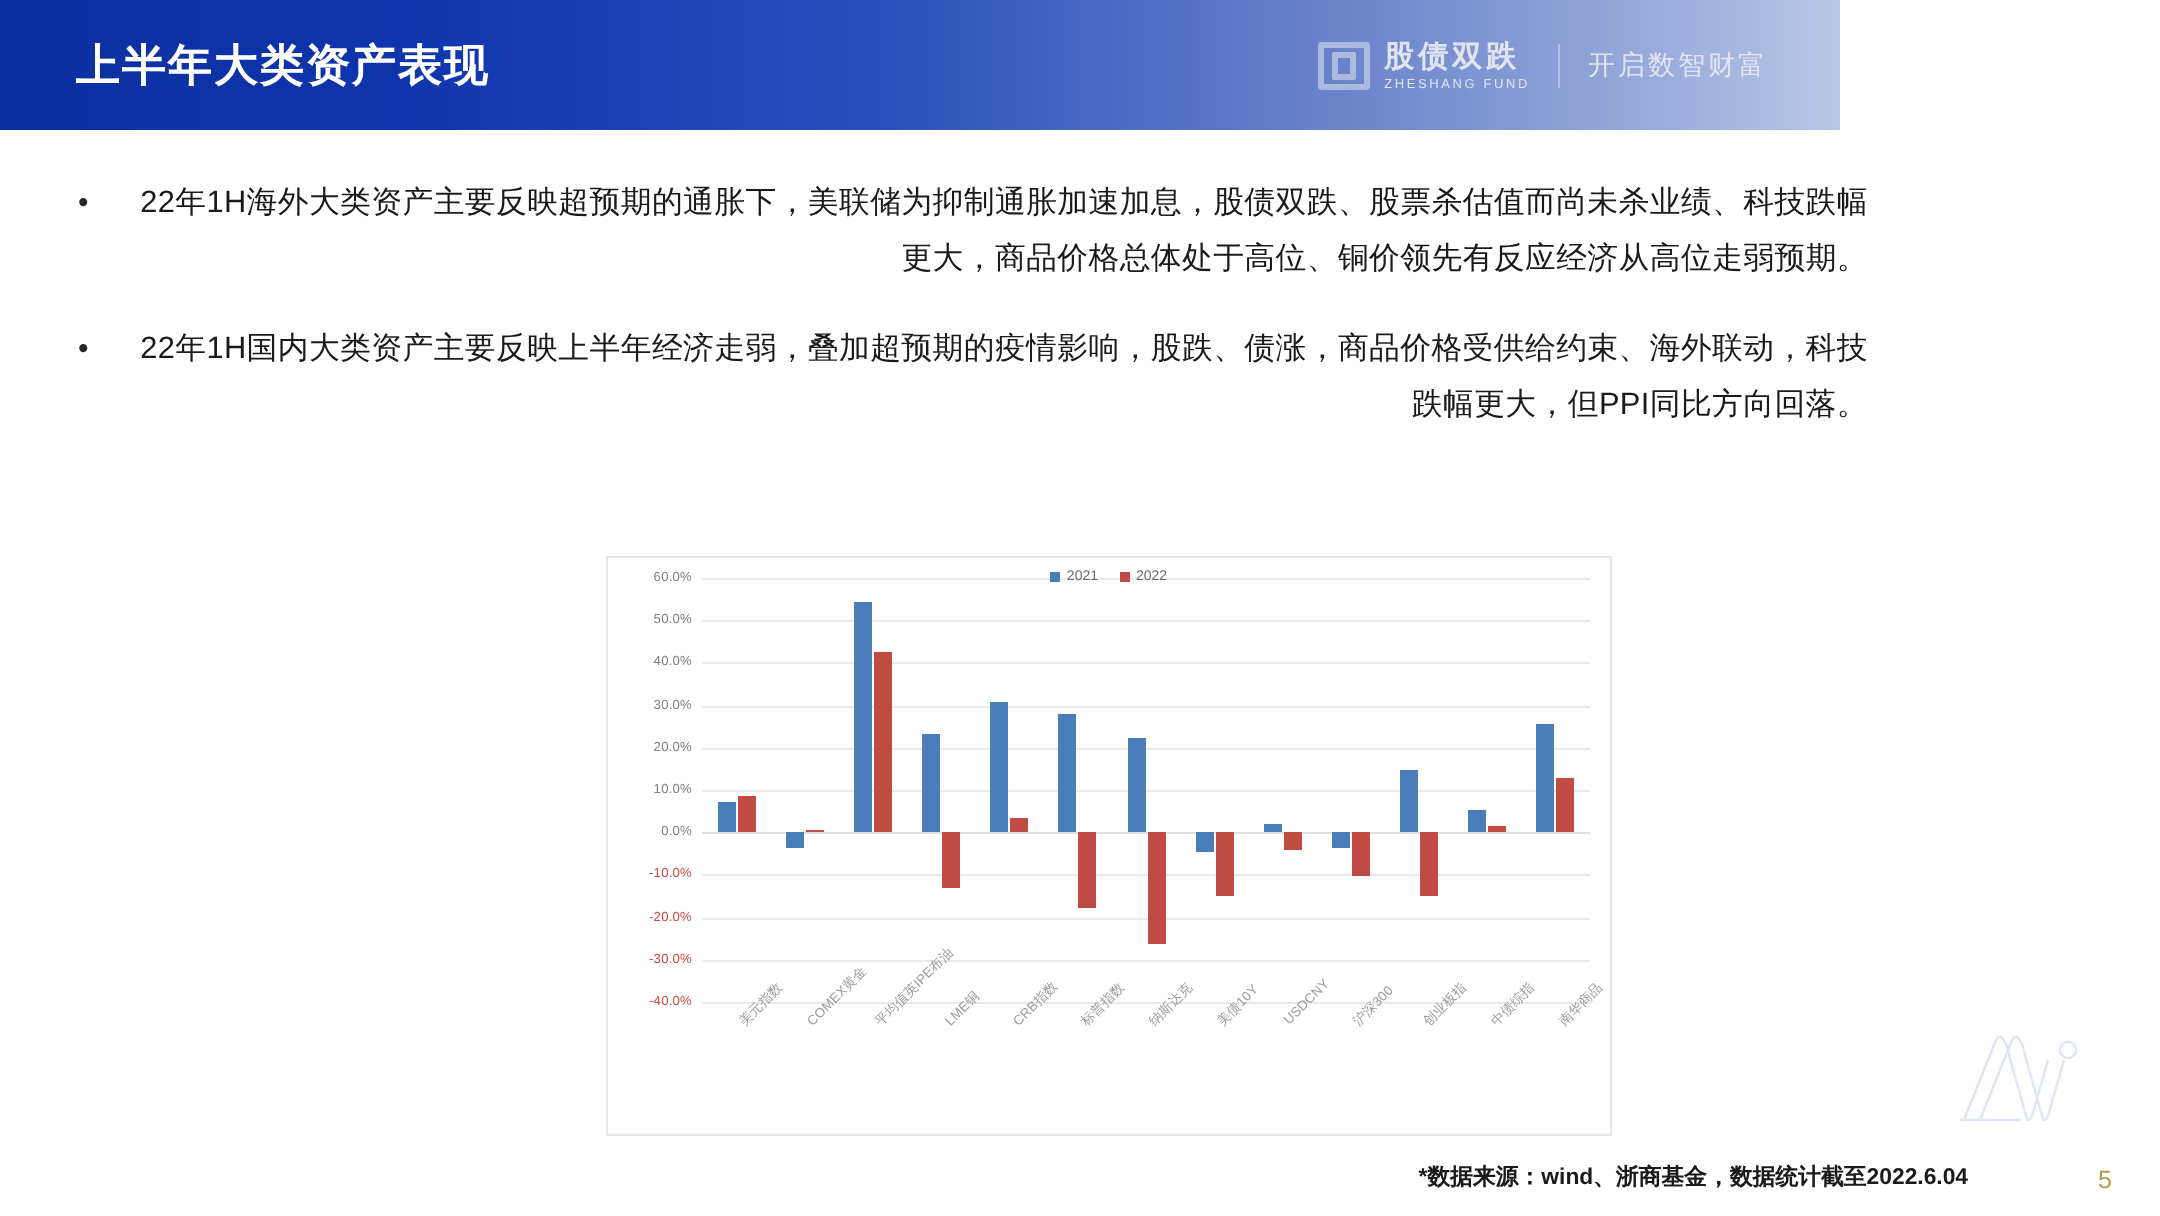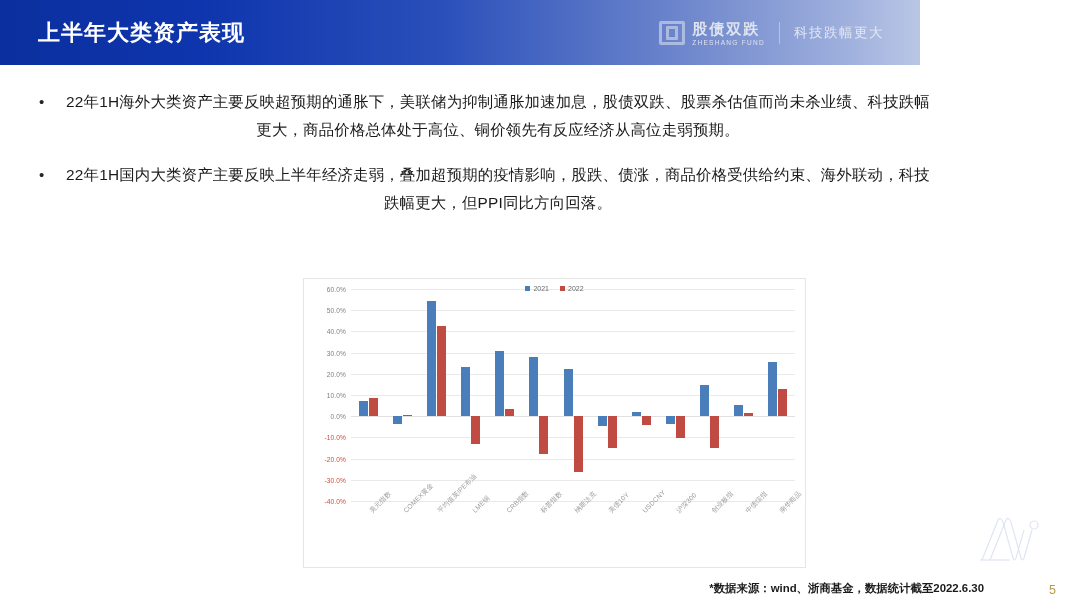--- a/index.html
+++ b/index.html
@@ -33,21 +33,21 @@
   #brand-en { font-size: 6.5px; color: #dfe3ee; letter-spacing: 1.3px; margin-top: 3px; }
   #brand-divider { width: 1px; height: 22px; background: #cfd6e8; margin: 0 14px; opacity: .65; }
   #brand-tag { font-size: 13.5px; color: #e2e6f1; letter-spacing: 1.5px; }
 
   
   #bullets { position: absolute; left: 34px; top: 88px; width: 900px; }
   .bullet { display: flex; margin-bottom: 17px; }
   .bullet-dot { width: 28px; flex: none; color: #262626; font-size: 15px; line-height: 28px; text-align: left; padding-left: 5px;}
   .bullet-text {
     font-size: 15.4px; line-height: 28px; color: #1a1a1a;
-    letter-spacing: .2px; text-align: center;
+    letter-spacing: .2px; text-align: right;
   }
 
   
   #chart-card {
     position: absolute; left: 303px; top: 278px; width: 503px; height: 290px;
     background: #ffffff; border: 1px solid #e6e6e6;
   }
   #chart-plot {
     position: absolute; left: 47px; top: 10px; right: 10px; height: 212px;
   }
@@ -109,21 +109,21 @@
     <div id="brand">
       <div id="brand-mark">
         <div class="bm-outer"></div>
           <div class="bm-inner"></div>
       </div>
       <div>
         <div id="brand-cn">股债双跌</div>
         <div id="brand-en">ZHESHANG FUND</div>
       </div>
       <div id="brand-divider"></div>
-      <div id="brand-tag">科技跌幅更大</div>
+      <div id="brand-tag">开启数智财富</div>
     </div>
   </div>
 
   <div id="bullets">
     <div class="bullet">
       <span class="bullet-dot">•</span>
       <span class="bullet-text">22年1H海外大类资产主要反映超预期的通胀下，美联储为抑制通胀加速加息，股债双跌、股票杀估值而尚未杀业绩、科技跌幅更大，商品价格总体处于高位、铜价领先有反应经济从高位走弱预期。</span>
     </div>
     <div class="bullet">
       <span class="bullet-dot">•</span>
@@ -265,15 +265,15 @@
       </div>
   </div>
 
   <svg id="watermark" viewBox="0 0 62 52">
     <path d="M2 46 L18 6 Q20 2 23 8 L33 44 Q34 48 36 44 L44 16" fill="none" stroke="#b9c6e6" stroke-width="1.2"></path>
     <path d="M10 46 L26 6 Q28 2 31 8 L41 44 Q42 48 44 44 L52 16" fill="none" stroke="#b9c6e6" stroke-width="1.2"></path>
     <circle cx="54" cy="11" r="4" fill="none" stroke="#b9c6e6" stroke-width="1.2"></circle>
     <line x1="0" y1="46" x2="30" y2="46" stroke="#b9c6e6" stroke-width="1.2"></line>
   </svg>
 
-  <div id="footnote">*数据来源：wind、浙商基金，数据统计截至2022.6.30</div>
+  <div id="footnote">*数据来源：wind、浙商基金，数据统计截至2022.6.04</div>
   <div id="pagenum">5</div>
 </div>
 
 </body></html>

